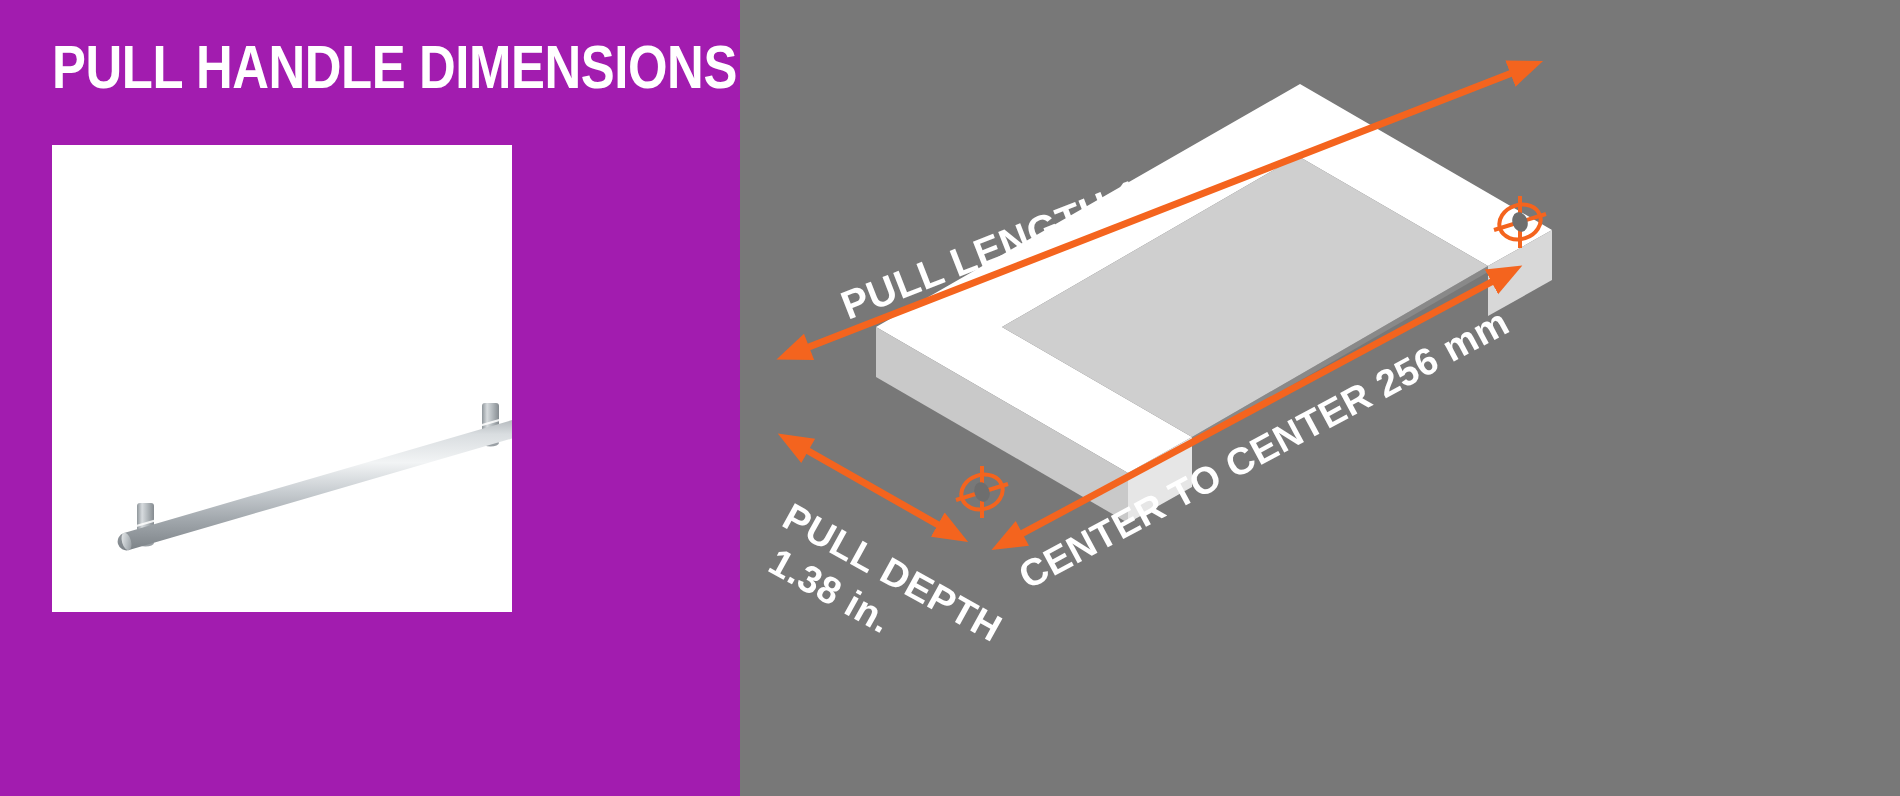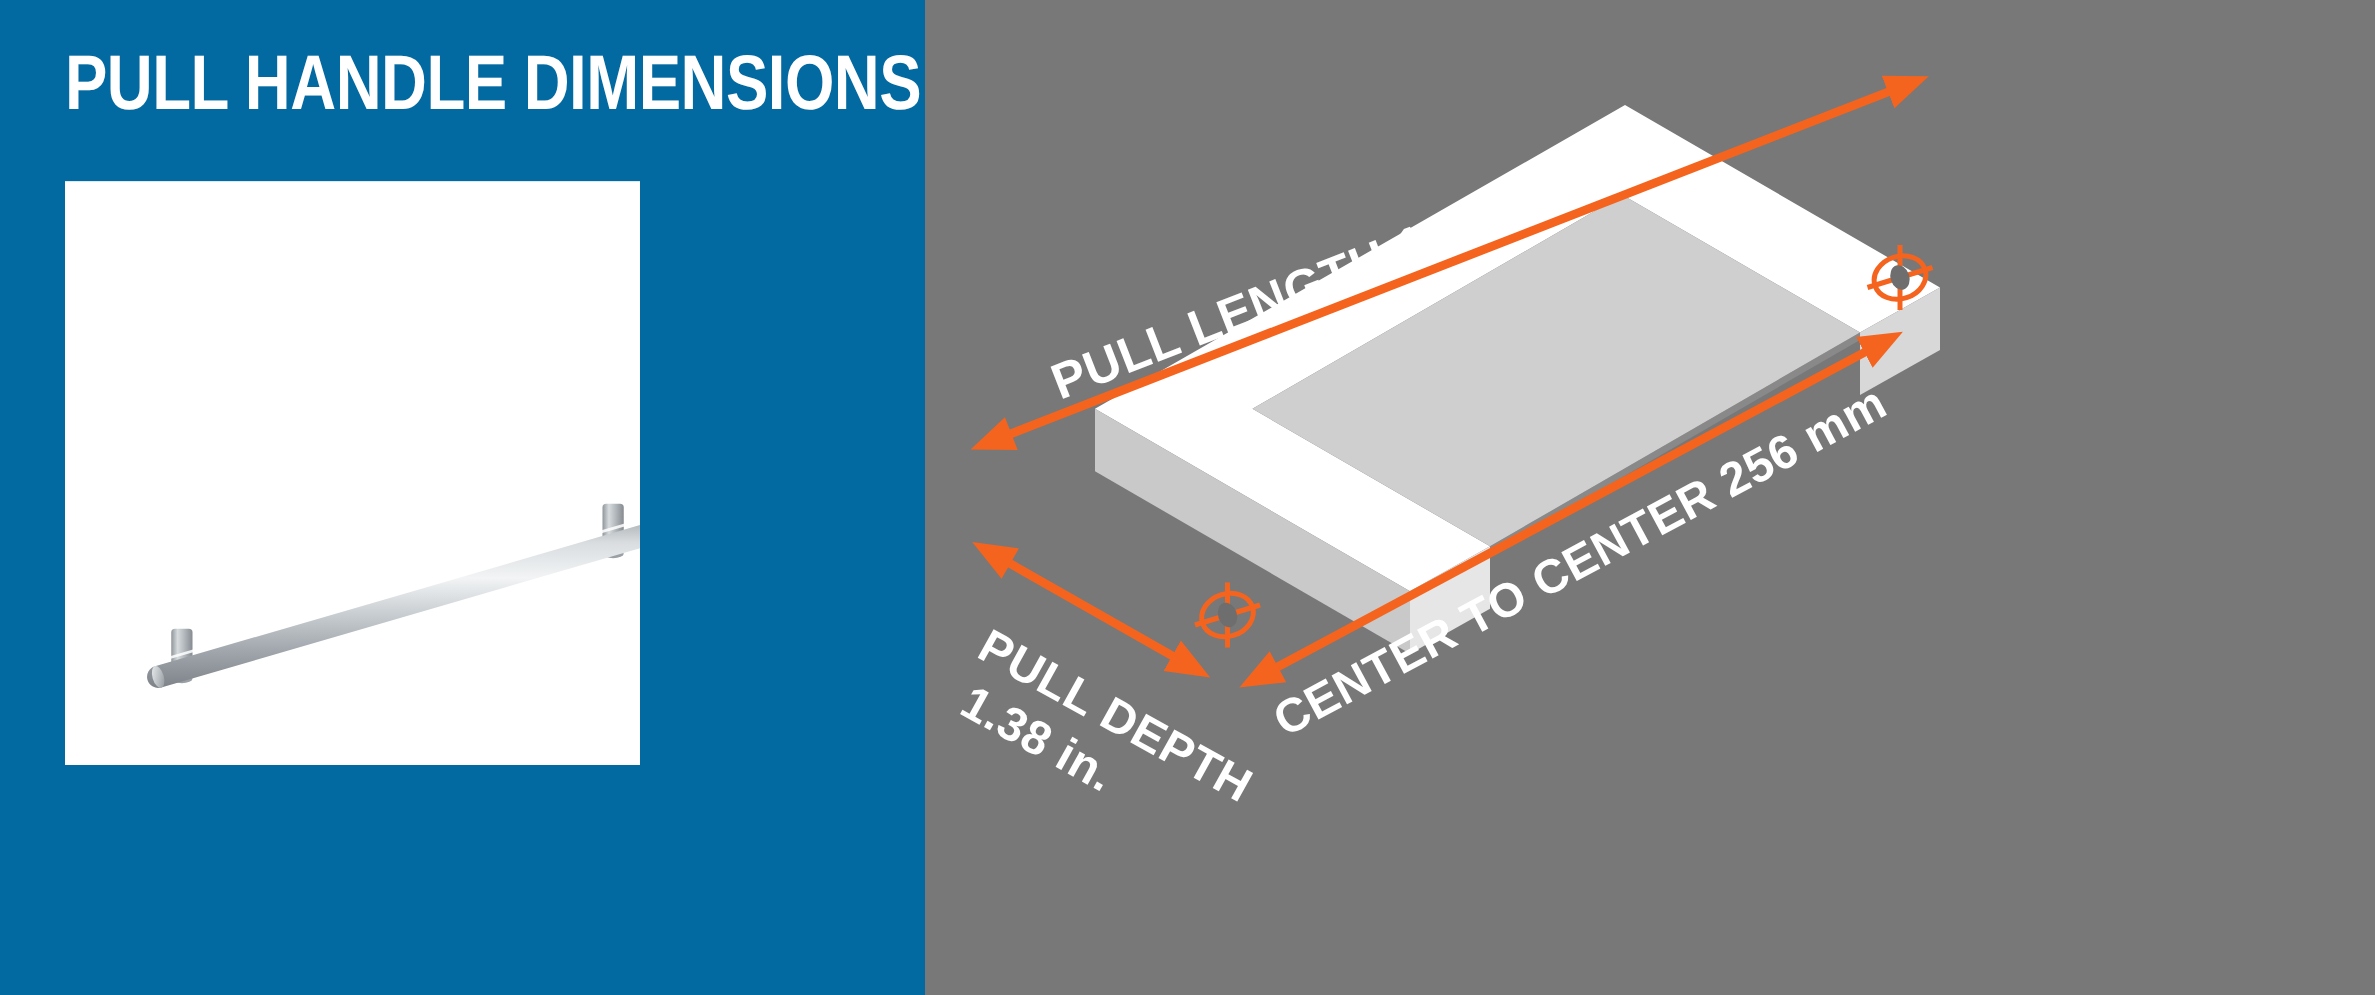--- a/index.html
+++ b/index.html
@@ -4,21 +4,21 @@
 <style>
   html, body {
     margin: 0;
     padding: 0;
     background: #ffffff;
   }
   #stage {
     position: relative;
     width: 1900px;
     height: 796px;
-    background: #0369a1;
+    background: #a21caf;
     overflow: hidden;
     font-family: "Liberation Sans", sans-serif;
   }
 
   
   #title {
     position: absolute;
     left: 52px;
     top: 36px;
     color: #ffffff;

